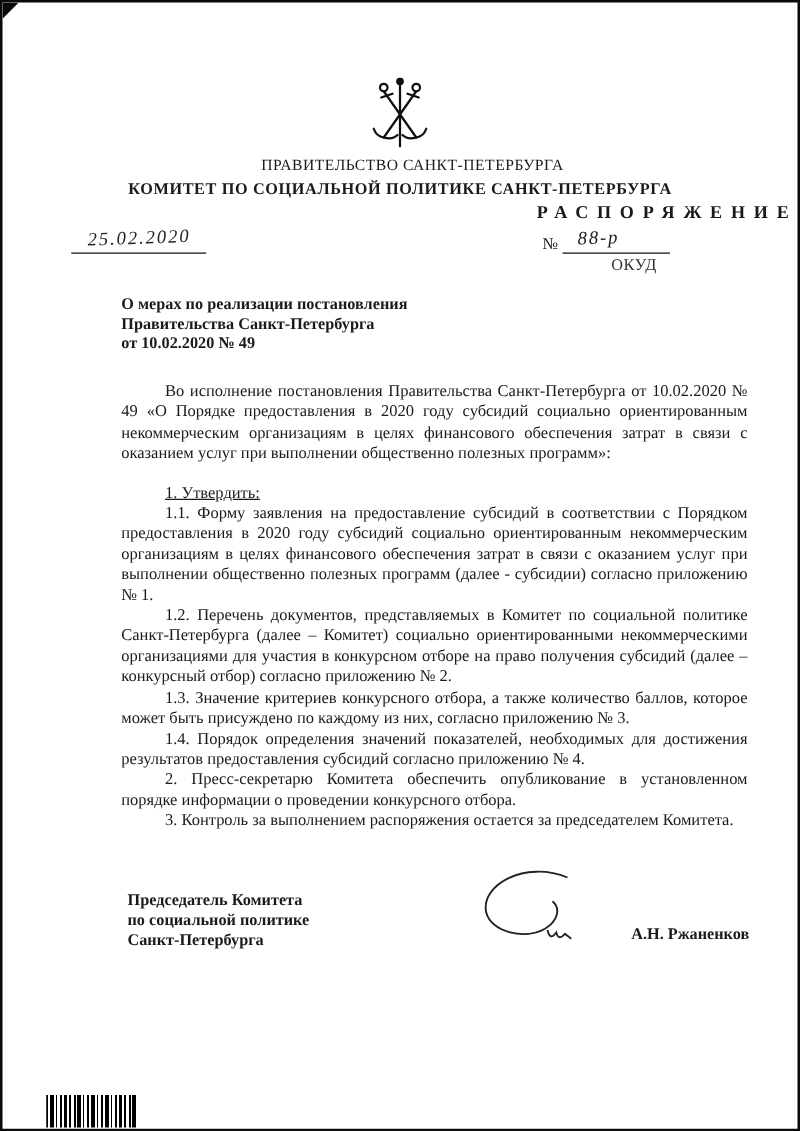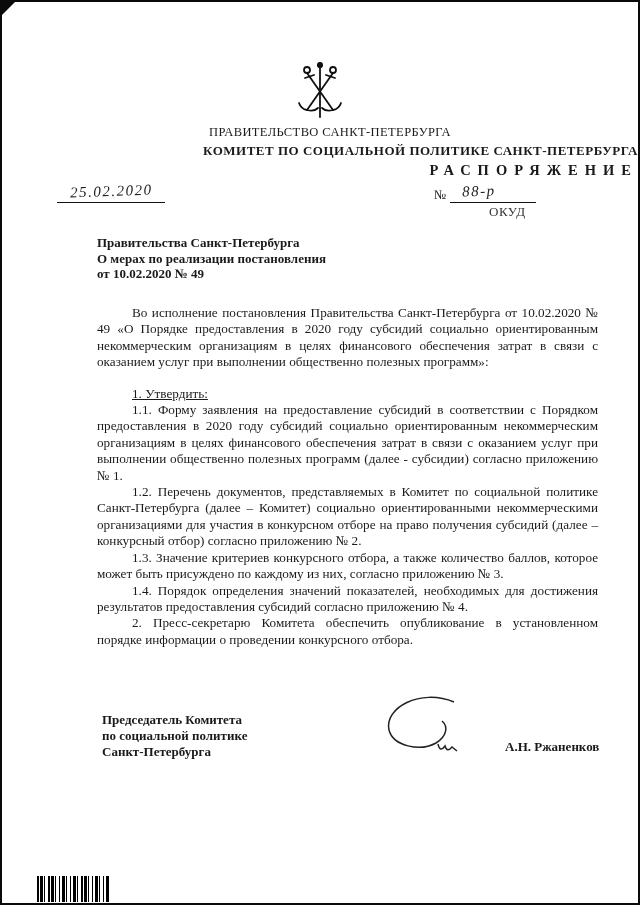--- a/index.html
+++ b/index.html
@@ -12,21 +12,21 @@
   .corner-artifact{
     position:absolute; top:0; left:0; width:0; height:0;
     border-top:13px solid #0a0a0a; border-right:13px solid transparent;
   }
   .emblem { position:absolute; top:60px; left:50%; transform:translateX(-50%); }
   .org1 {
     position:absolute; top:123px; left:0; width:100%; text-align:center;
     font-size:12.5px; letter-spacing:0.4px;margin-left:10px;
   }
   .org2 {
-    position:absolute; top:141px; left:0; width:100%; text-align:right;
+    position:absolute; top:141px; left:0; width:100%; text-align:center;
     font-size:13px; font-weight:bold; letter-spacing:0.5px;
   }
   .doctype-row { position:absolute; top:159px; left:0; width:100%; height:22px; text-align:right; }
   .doctype { font-size:14.5px; font-weight:bold; letter-spacing:7px; }
   .okud { position:absolute; left:487px; top:11px; font-size:13px; color:#333; letter-spacing:0.5px;margin-top:32px; }
   .fields-row { position:absolute; top:180px; left:0; width:100%; height:32px; }
   .date-field {
     position:absolute; left:55px; width:108px; text-align:center;
     border-bottom:1.2px solid #111; padding-bottom:2px;
   }
@@ -103,33 +103,34 @@
     <div class="date-field">
       <span class="handwriting">25.02.2020</span>
     </div>
     <div class="number-field">
       <span class="number-sign">№</span>
       <span class="number-line"><span class="handwriting">88-р</span></span>
     </div>
   </div>
 
   <div class="subject">
+    <div>О мерах по реализации постановления</div>
     <div>Правительства Санкт-Петербурга</div>
-    <div>О мерах по реализации постановления</div>
     <div>от 10.02.2020 № 49</div>
   </div>
 
   <div class="body-text">
     <p>Во исполнение постановления Правительства Санкт-Петербурга от 10.02.2020 № 49 «О Порядке предоставления в 2020 году субсидий социально ориентированным некоммерческим организациям в целях финансового обеспечения затрат в связи с оказанием услуг при выполнении общественно полезных программ»:</p>
     <p class="gap-before">1. Утвердить:</p>
     <p>1.1. Форму заявления на предоставление субсидий в соответствии с Порядком предоставления в 2020 году субсидий социально ориентированным некоммерческим организациям в целях финансового обеспечения затрат в связи с оказанием услуг при выполнении общественно полезных программ (далее - субсидии) согласно приложению № 1.</p>
     <p>1.2. Перечень документов, представляемых в Комитет по социальной политике Санкт-Петербурга (далее – Комитет) социально ориентированными некоммерческими организациями для участия в конкурсном отборе на право получения субсидий (далее – конкурсный отбор) согласно приложению № 2.</p>
     <p>1.3. Значение критериев конкурсного отбора, а также количество баллов, которое может быть присуждено по каждому из них, согласно приложению № 3.</p>
     <p>1.4. Порядок определения значений показателей, необходимых для достижения результатов предоставления субсидий согласно приложению № 4.</p>
     <p>2. Пресс-секретарю Комитета обеспечить опубликование в установленном порядке информации о проведении конкурсного отбора.</p>
+    <p>3. Контроль за выполнением распоряжения остается за председателем Комитета.</p>
   </div>
 
   <div class="signature-block">
     <div>Председатель Комитета</div>
     <div>по социальной политике</div>
     <div>Санкт-Петербурга</div>
   </div>
 
   <div class="sig-mark">
     <svg width="110" height="70" viewBox="0 0 110 70">

